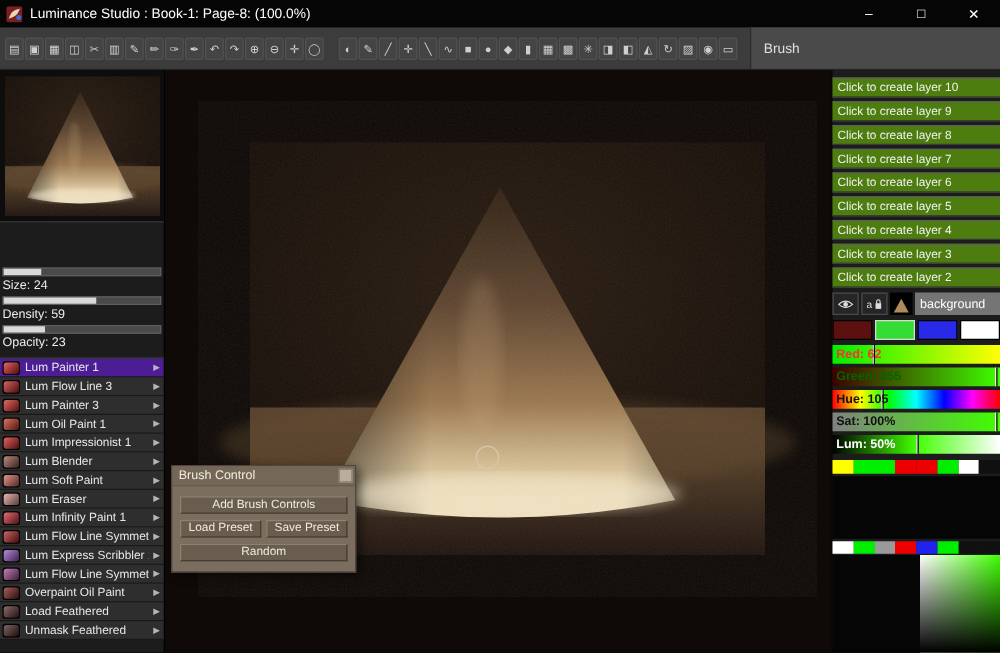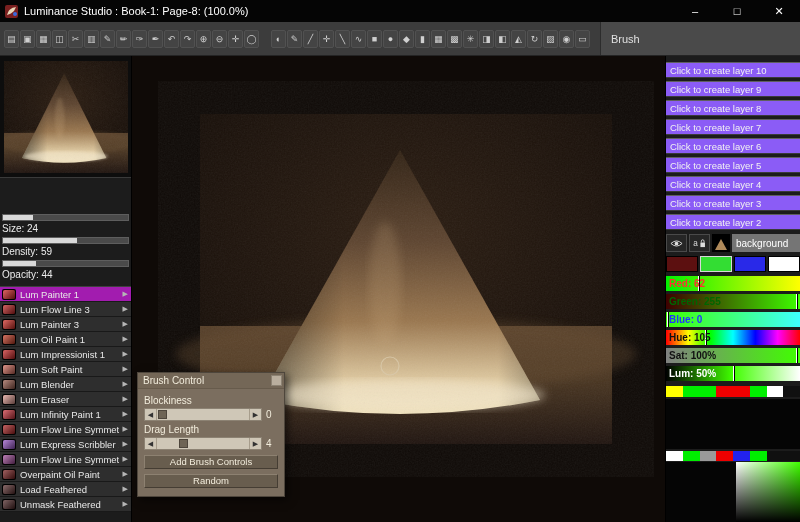--- a/index.html
+++ b/index.html
@@ -35,21 +35,21 @@
     display:flex;align-items:center;justify-content:center}
   .left-spacer{height:32px}
   .settings{padding:4px 2px 3px;border-bottom:1px solid #3f3f3f}
   .setting-row{margin-bottom:3px}
   .setting-track{height:7px;background:#4a4a4a;border:1px solid #5e5e5e;position:relative;margin-bottom:2px}
   .setting-fill{position:absolute;left:0;top:0;bottom:0;background:#d9d9d9}
   .setting-label{font-size:10px;color:#ececec;height:11px;line-height:11px}
   .brush-list{flex:1;overflow:hidden}
   .brush-row{height:15px;display:flex;align-items:center;gap:4px;padding:0 2px;
     background:#2e2e2e;border-bottom:1px solid #191919;color:#e8e8e8;font-size:9.5px}
-  .brush-row[data-selected="true"]{background:#a21caf}
+  .brush-row[data-selected="true"]{background:#4c1d95}
   .brush-chip{width:14px;height:11px;border-radius:2px;background:#000;position:relative;flex:0 0 auto}
   .brush-chip i{position:absolute;inset:1px;border-radius:2px}
   .brush-chip::after{content:"";position:absolute;inset:1px;border-radius:2px;
     background:linear-gradient(135deg,rgba(255,255,255,.3),rgba(0,0,0,.6))}
   .brush-name{flex:1;white-space:nowrap;overflow:hidden}
   .brush-arrow{color:#b5b5b5;font-size:7px;padding-right:1px}
 
   
   .canvas{flex:1;position:relative;background:#0f0a07;overflow:hidden}
   .canvas svg.main-art{position:absolute;inset:0;width:100%;height:100%}
@@ -74,21 +74,21 @@
   .bp-value{width:12px;font-size:10px}
   .bp-btn{display:block;width:100%;height:14px;background:#685d4e;color:#f2ecdc;
     border:1px solid;border-color:#8d8171 #453d33 #453d33 #8d8171;
     font-size:9.5px;line-height:12px;text-align:center;margin-top:5px;cursor:default}
   .bp-row{display:flex;gap:4px;margin-top:5px}
   .bp-row .bp-btn{margin-top:0;flex:1}
 
   
   .right-panel{width:135px;background:#1c1c1c;border-left:1px solid #000;
     display:flex;flex-direction:column;padding-top:6px;flex:0 0 auto}
-  .layer-slot{height:16px;margin-bottom:3px;background:#8b5cf6;border-top:1px solid #5f5f5f;
+  .layer-slot{height:16px;margin-bottom:3px;background:#4d7c0f;border-top:1px solid #5f5f5f;
     border-bottom:1px solid #3a3a3a;display:flex;align-items:center;padding-left:4px;
     font-size:9.5px;color:#f2f2f2}
   .bg-layer{height:18px;display:flex;gap:2px;margin:1px 0 4px}
   .bg-btn{width:21px;background:#262626;border:1px solid #4a4a4a;
     display:flex;align-items:center;justify-content:center}
   .bg-thumb{width:18px;background:#000;position:relative}
   .bg-thumb::after{content:"";position:absolute;left:3px;bottom:2px;
     border-left:6px solid transparent;border-right:6px solid transparent;
     border-bottom:11px solid #b08a5a}
   .bg-name{flex:1;background:#757575;color:#fff;font-size:10px;
@@ -279,21 +279,21 @@
           <div class="setting-track">
             <span class="setting-fill" style="width: 59%;"></span>
           </div>
           <div class="setting-label">Density: 59</div>
         </div>
 
         <div class="setting-row">
           <div class="setting-track">
             <span class="setting-fill" style="width: 26%;"></span>
           </div>
-          <div class="setting-label">Opacity: 44</div>
+          <div class="setting-label">Opacity: 23</div>
         </div>
       </div>
 
       <div class="brush-list">
         <div class="brush-row" data-selected="true">
           <span class="brush-chip">
               <i style="background-color: rgb(212, 34, 34);"></i>
             </span>
           <span class="brush-name">Lum Painter 1</span>
           <span class="brush-arrow">▶</span>
@@ -326,31 +326,31 @@
         <div class="brush-row">
           <span class="brush-chip">
               <i style="background-color: rgb(204, 34, 34);"></i>
             </span>
           <span class="brush-name">Lum Impressionist 1</span>
           <span class="brush-arrow">▶</span>
         </div>
 
         <div class="brush-row">
           <span class="brush-chip">
+              <i style="background-color: rgb(154, 90, 74);"></i>
+            </span>
+          <span class="brush-name">Lum Blender</span>
+          <span class="brush-arrow">▶</span>
+        </div>
+
+        <div class="brush-row">
+          <span class="brush-chip">
               <i style="background-color: rgb(212, 106, 90);"></i>
             </span>
           <span class="brush-name">Lum Soft Paint</span>
-          <span class="brush-arrow">▶</span>
-        </div>
-
-        <div class="brush-row">
-          <span class="brush-chip">
-              <i style="background-color: rgb(154, 90, 74);"></i>
-            </span>
-          <span class="brush-name">Lum Blender</span>
           <span class="brush-arrow">▶</span>
         </div>
 
         <div class="brush-row">
           <span class="brush-chip">
               <i style="background-color: rgb(224, 154, 144);"></i>
             </span>
           <span class="brush-name">Lum Eraser</span>
           <span class="brush-arrow">▶</span>
         </div>
@@ -421,42 +421,25 @@
           </g>
         <circle cx="258" cy="310" r="9" fill="none" stroke="#d8c8a8" stroke-width="1.2" opacity="0.9"></circle>
       </svg>
 
       <div class="brush-panel">
         <div class="bp-title">
           <span>Brush Control</span>
           <span class="bp-close"></span>
         </div>
         <div class="bp-body">
-          <div>
-            <div class="bp-label">Blockiness</div>
-            <div class="bp-slider">
-              <div class="bp-slider-bar">
-                <span class="bp-arrow l">◀</span>
-                <span class="bp-thumb" style="left: 13px;"></span>
-                <span class="bp-arrow r">▶</span>
-              </div>
-              <span class="bp-value">0</span>
-            </div>
-
-            <div class="bp-label">Drag Length</div>
-            <div class="bp-slider">
-              <div class="bp-slider-bar">
-                <span class="bp-arrow l">◀</span>
-                <span class="bp-thumb" style="left: 34px;"></span>
-                <span class="bp-arrow r">▶</span>
-              </div>
-              <span class="bp-value">4</span>
-            </div>
+          <button class="bp-btn">Add Brush Controls</button>
+          <div class="bp-row">
+            <button class="bp-btn">Load Preset</button>
+            <button class="bp-btn">Save Preset</button>
           </div>
-          <button class="bp-btn">Add Brush Controls</button>
           <button class="bp-btn">Random</button>
         </div>
       </div>
     </div>
 
     <div class="right-panel">
 
       <div>
         <div class="layer-slot">Click to create layer 10</div>
 
@@ -511,25 +494,20 @@
           <span class="cs-marker" style="left: 24%;"></span>
           <span class="cs-label" style="color: rgb(255, 48, 48);">Red: 62</span>
         </div>
 
         <div class="color-slider">
           <span class="cs-track" style="background: linear-gradient(to right, rgb(62, 0, 0), rgb(62, 255, 0));"></span>
           <span class="cs-marker" style="left: 97%;"></span>
           <span class="cs-label" style="color: rgb(0, 102, 0);">Green: 255</span>
         </div>
 
-        <div class="color-slider">
-          <span class="cs-track" style="background: linear-gradient(to right, rgb(62, 255, 0), rgb(62, 255, 255));"></span>
-          <span class="cs-marker" style="left: 1%;"></span>
-          <span class="cs-label" style="color: rgb(34, 51, 255);">Blue: 0</span>
-        </div>
 
         <div class="color-slider">
           <span class="cs-track" style="background: linear-gradient(to right, rgb(255, 0, 0), rgb(255, 255, 0), rgb(0, 255, 0), rgb(0, 255, 255), rgb(0, 0, 255), rgb(255, 0, 255), rgb(255, 0, 0));"></span>
           <span class="cs-marker" style="left: 29%;"></span>
           <span class="cs-label" style="color: rgb(17, 17, 17);">Hue: 105</span>
         </div>
 
         <div class="color-slider">
           <span class="cs-track" style="background: linear-gradient(to right, rgb(128, 128, 128), rgb(64, 255, 0));"></span>
           <span class="cs-marker" style="left: 97%;"></span>

